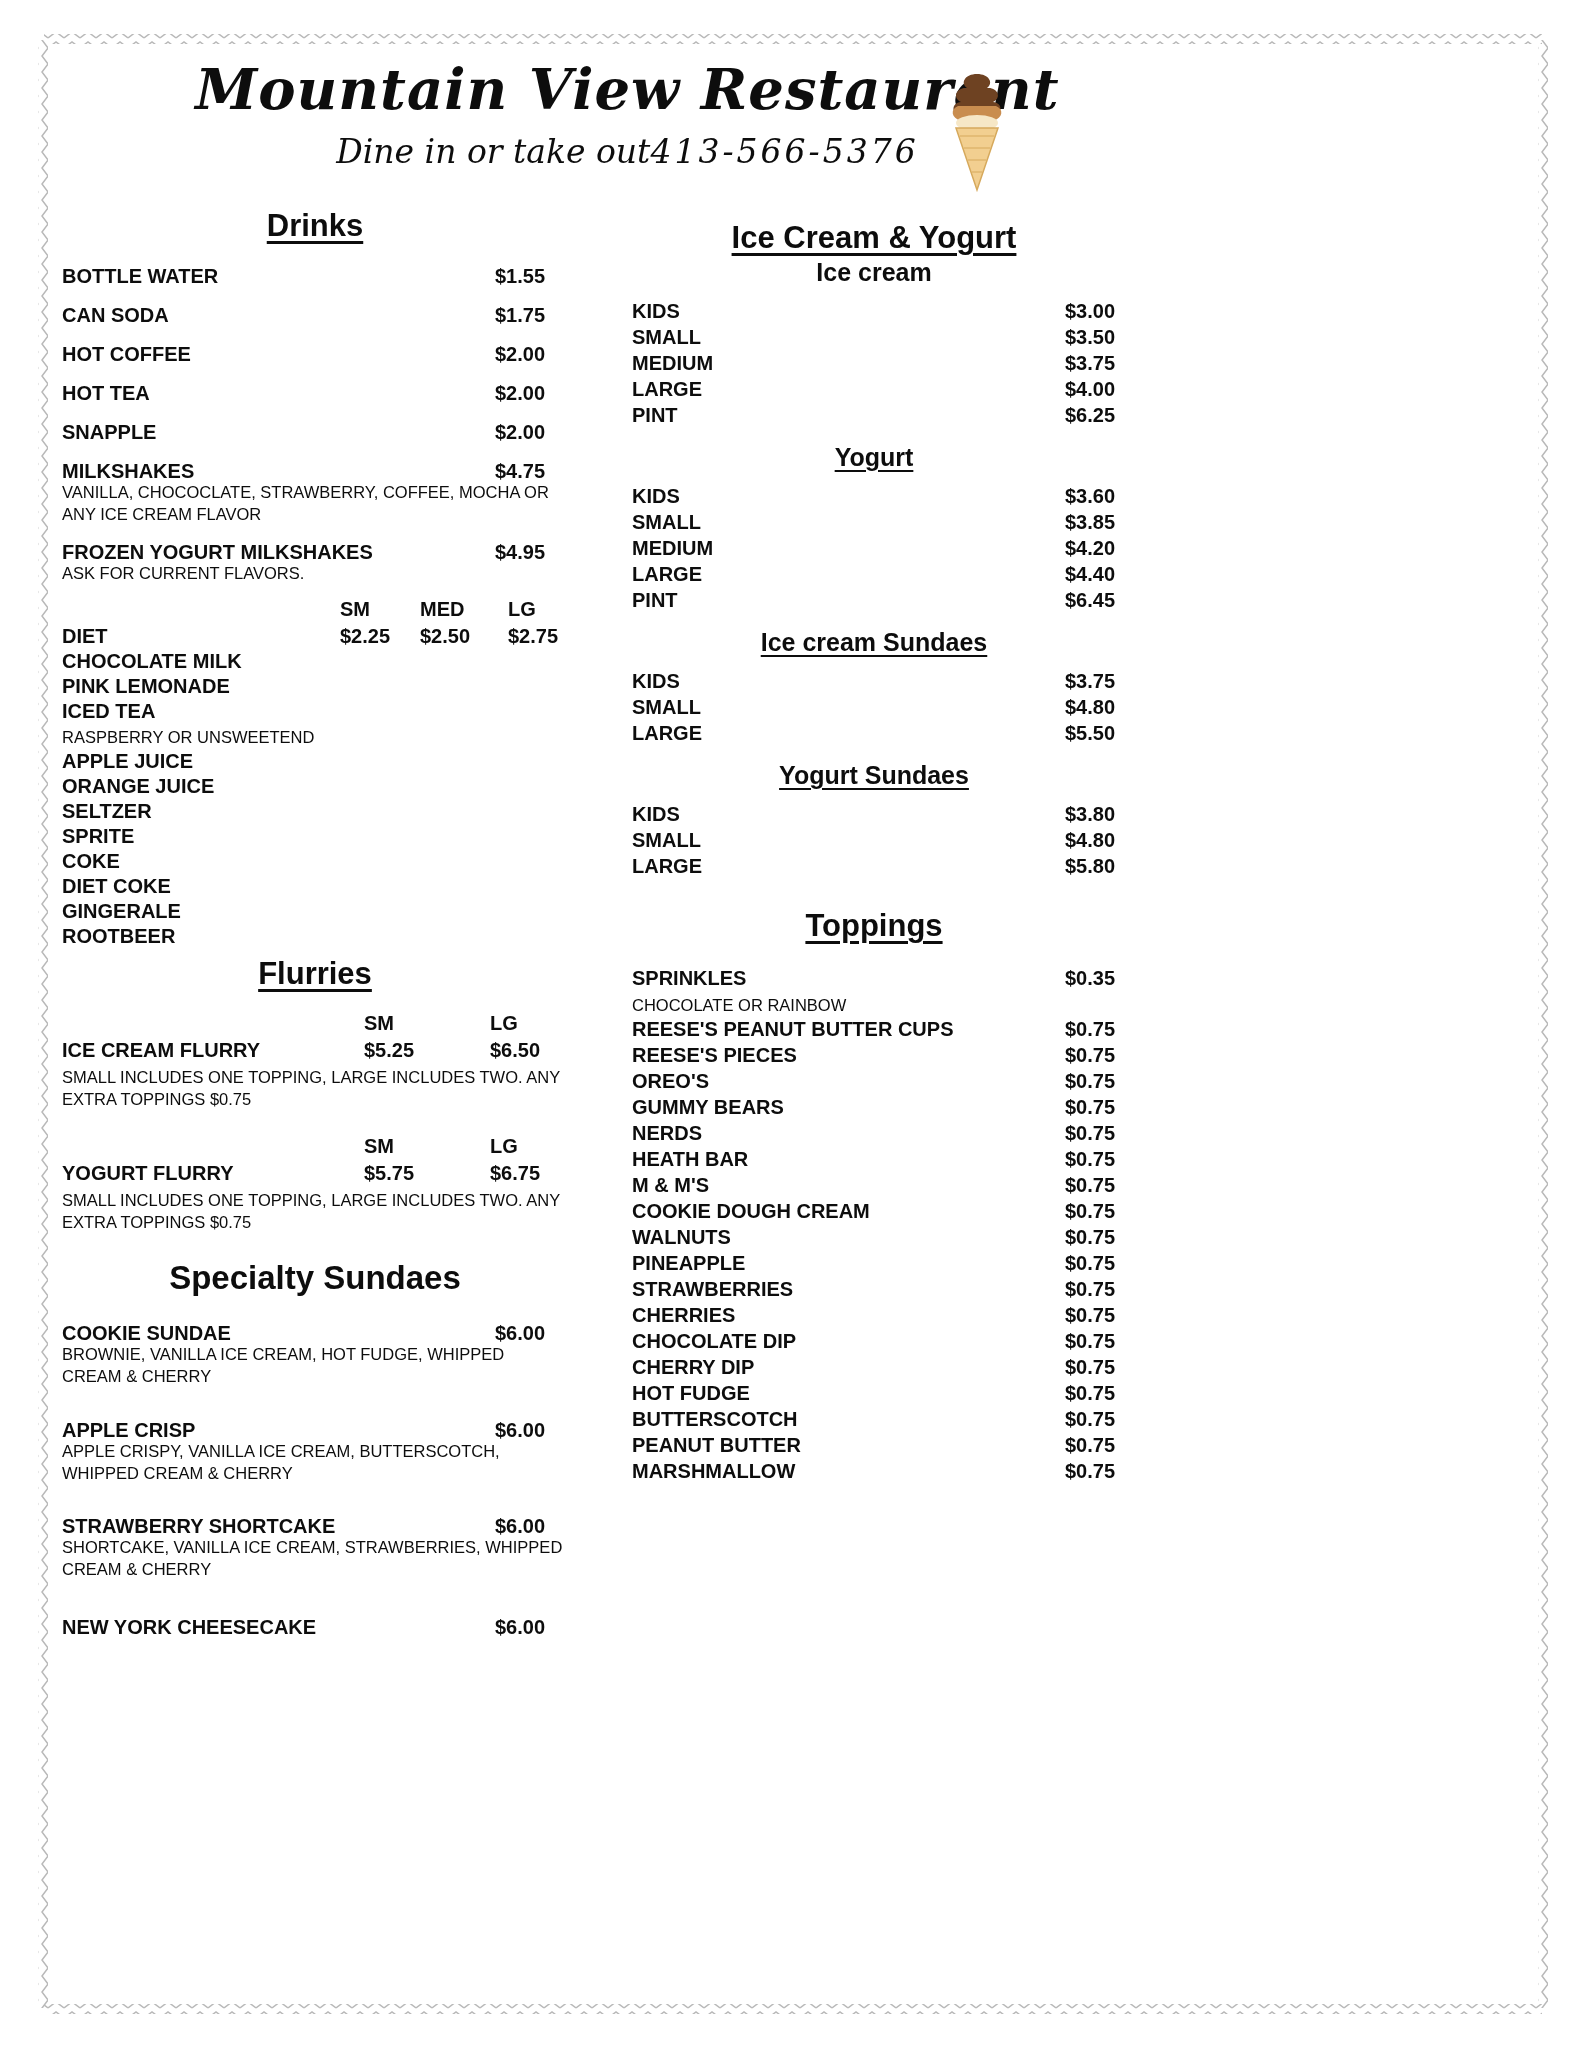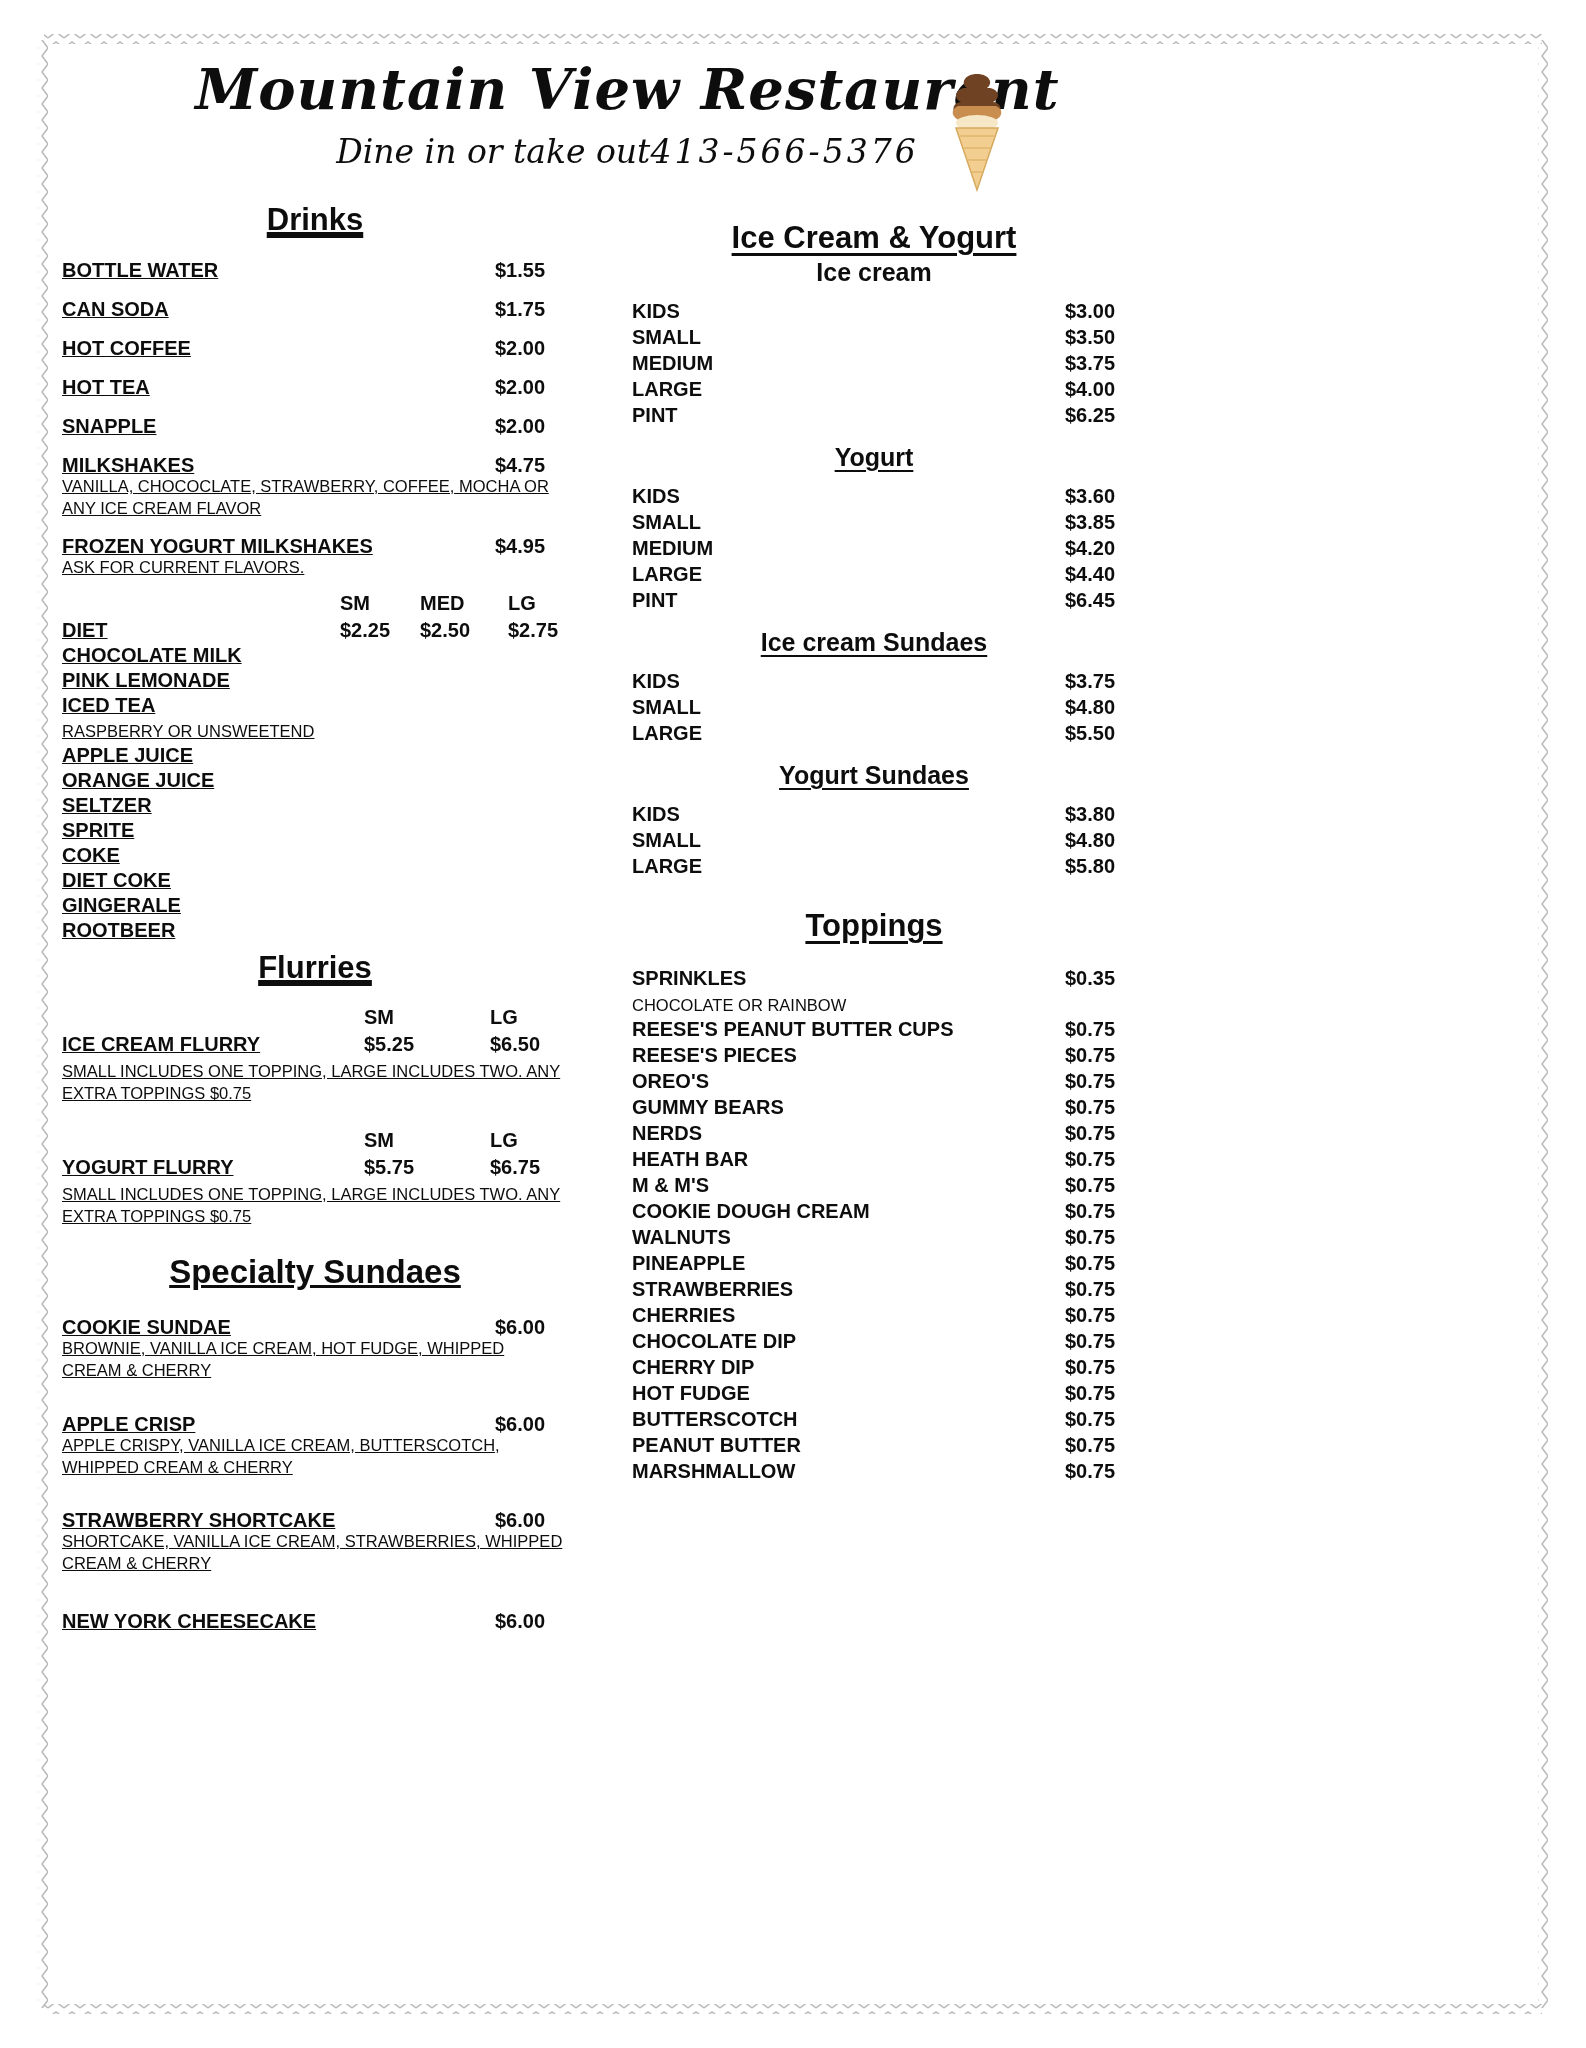--- a/index.html
+++ b/index.html
@@ -10,21 +10,21 @@
   
   .hdr{position:absolute;left:40px;top:56px;width:1175px;text-align:center;}
   .title{font-family:"DejaVu Serif",serif;font-style:italic;font-weight:700;
          font-size:56px;letter-spacing:1px;}
   .tagline{margin-top:10px;font-family:"DejaVu Serif",serif;font-style:italic;font-size:33px;}
   .tagline .phone{letter-spacing:3px;}
   .cone{position:absolute;left:905px;top:16px;}
 
   
   .col{position:absolute;}
-  .col-left{left:62px;top:202px;width:506px;text-decoration:underline;}
+  .col-left{left:62px;top:208px;width:506px;}
   .col-right{left:632px;top:220px;width:484px;}
 
   
   .h1{font-size:31px;font-weight:700;text-align:center;margin:0 0 20px;
       text-decoration:underline;text-underline-offset:5px;text-decoration-thickness:2.5px;}
   .h1.nound{text-decoration:none;}
   .h1.big{font-size:33px;margin:26px 0 24px;}
   .h1.tops{margin:30px 0 24px;}
   .h2{font-size:25px;font-weight:700;text-align:center;margin:16px 0 14px;
       text-decoration:underline;text-underline-offset:4px;text-decoration-thickness:2px;}

